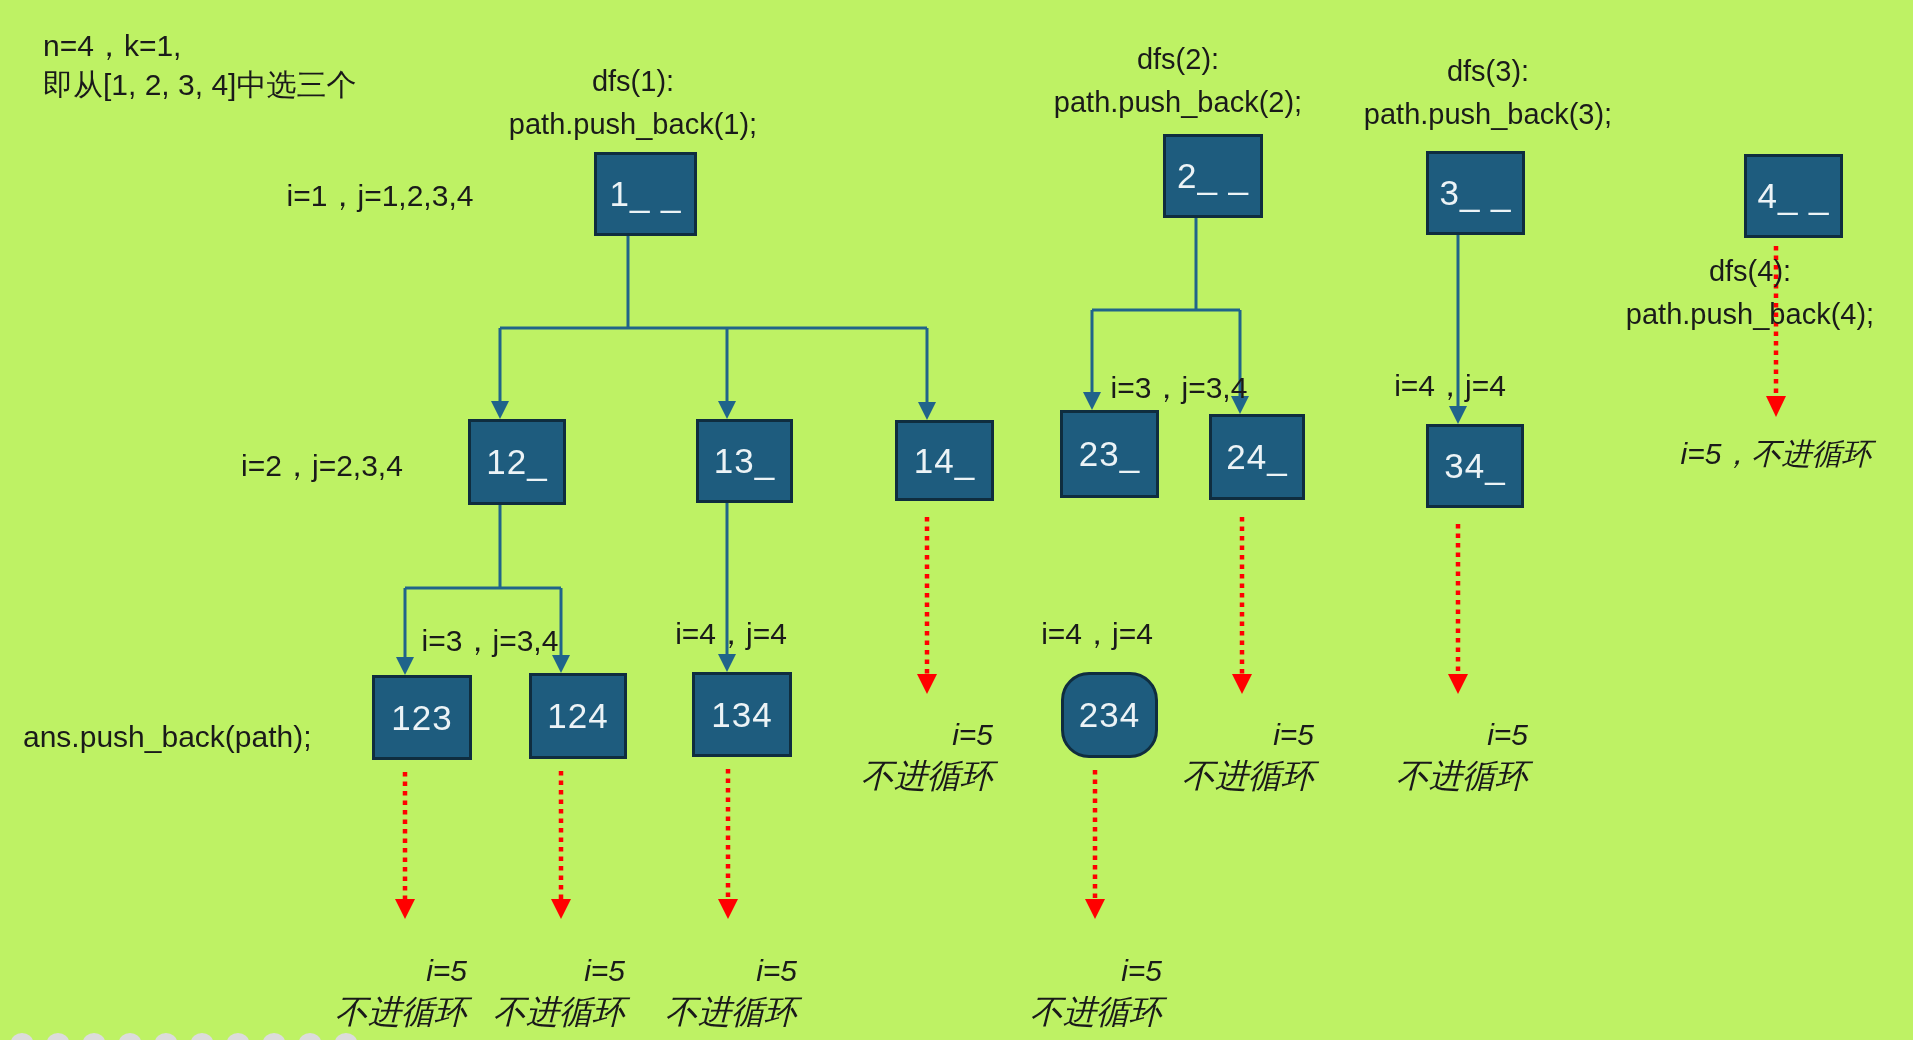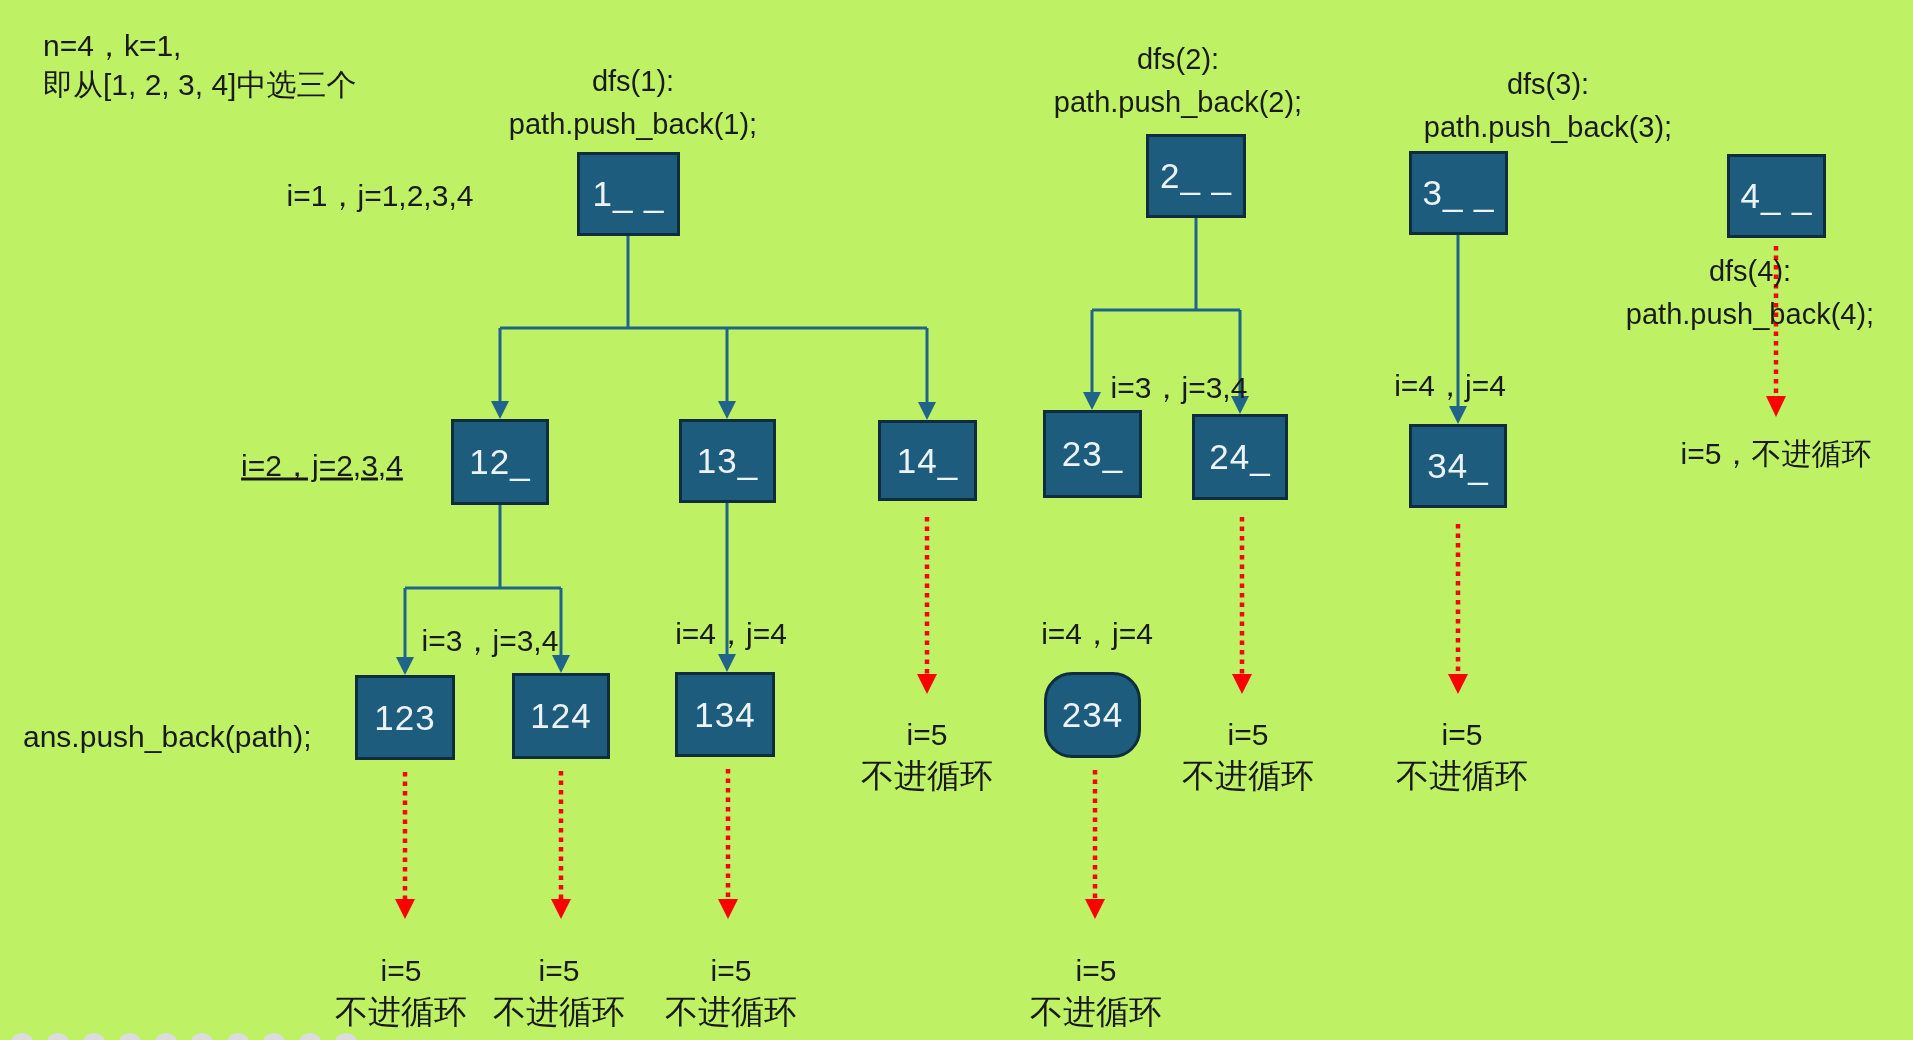--- a/index.html
+++ b/index.html
@@ -5,28 +5,28 @@
   html,body{margin:0;padding:0;background:#ffffff;}
   #stage{
     position:relative;width:1913px;height:1040px;background:#bef264;
     font-family:"Liberation Sans","DejaVu Sans",sans-serif;color:#1a1a1a;overflow:hidden;
   }
   #wires{position:absolute;left:0;top:0;z-index:1;}
   .node{
     position:absolute;z-index:2;box-sizing:border-box;
     background:#1E5C7E;border:3px solid #0F2D3F;
     display:flex;align-items:center;justify-content:center;
-    color:#ECF3F6;font-size:35px;letter-spacing:1px;
+    color:#ECF3F6;font-size:35px;letter-spacing:1px;margin-left:17px;
   }
   .intro{position:absolute;left:43px;top:26px;z-index:3;font-size:30px;line-height:39px;white-space:nowrap;}
   .dfs{position:absolute;z-index:3;transform:translateX(-50%);text-align:center;
        font-size:29px;line-height:43px;white-space:nowrap;}
   .lbl{position:absolute;z-index:3;transform:translate(-50%,-50%);font-size:30px;white-space:nowrap;}
-  .note{position:absolute;z-index:3;transform:translateX(-50%);text-align:center;
-        font-size:30px;line-height:41px;white-space:nowrap;}
+  .note{position:absolute;z-index:3;transform:translateX(-50%);text-align:right;
+        font-size:30px;line-height:41px;white-space:nowrap;font-style:italic;}
   .note .cjk{font-size:33px;}
   .ans{position:absolute;left:23px;top:720px;z-index:3;font-size:30px;white-space:nowrap;}
 </style>
 </head>
 <body>
 
 <div id="stage">
 
   <svg id="wires" width="1913" height="1040" viewBox="0 0 1913 1040">
 
@@ -142,30 +142,30 @@
       <span>234</span>
     </div>
     <div class="dfs" style="left: 633px; top: 60px;">
       <div>dfs(1):</div>
       <div>path.push_back(1);</div>
     </div>
     <div class="dfs" style="left: 1178px; top: 38px;">
       <div>dfs(2):</div>
       <div>path.push_back(2);</div>
     </div>
-    <div class="dfs" style="left: 1548px; top: 50px; margin-top: 13px;">
+    <div class="dfs" style="left: 1488px; top: 50px;">
       <div>dfs(3):</div>
       <div>path.push_back(3);</div>
     </div>
     <div class="dfs" style="left: 1750px; top: 250px;">
       <div>dfs(4):</div>
       <div>path.push_back(4);</div>
     </div>
     <div class="lbl" style="left: 380px; top: 196px;">i=1，j=1,2,3,4</div>
-    <div class="lbl" style="left: 322px; top: 466px; text-decoration: underline;">i=2，j=2,3,4</div>
+    <div class="lbl" style="left: 322px; top: 466px;">i=2，j=2,3,4</div>
     <div class="lbl" style="left: 490px; top: 641px;">i=3，j=3,4</div>
     <div class="lbl" style="left: 731px; top: 634px;">i=4，j=4</div>
     <div class="lbl" style="left: 1179px; top: 388px;">i=3，j=3,4</div>
     <div class="lbl" style="left: 1097px; top: 634px;">i=4，j=4</div>
     <div class="lbl" style="left: 1450px; top: 386px;">i=4，j=4</div>
     <div class="note" style="left: 1776px; top: 433px;">
       <div>i=5，不进循环</div>
     </div>
     <div class="note" style="left: 927px; top: 714px;">
       <div>i=5</div>

